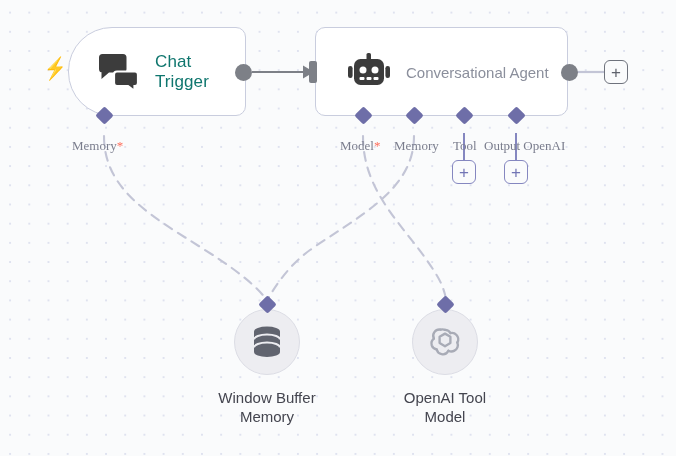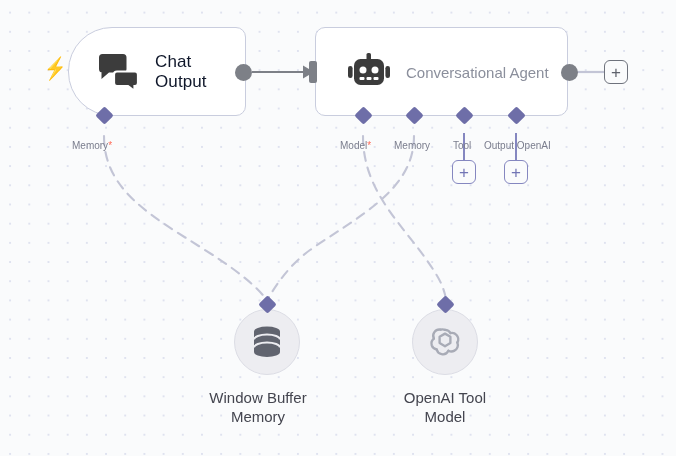--- a/index.html
+++ b/index.html
@@ -55,21 +55,21 @@
   }
   .node-text {
     margin-left: 14px;
     display: flex;
     flex-direction: column;
     justify-content: center;
   }
   .node-title {
     font-size: 17px;
     line-height: 20px;
-    color: #0f172a;
+    color: #0f766e;
     letter-spacing: .1px;
   }
   .node-title.wrap { max-width: 84px; }
   .node-sub {
     font-size: 15px;
     line-height: 17px;
     color: #8b8f9c;
     margin-top: 1px;
     white-space: nowrap;
   }
@@ -111,24 +111,25 @@
     background: #7d8087;
   }
   .in-bar {
     position: absolute;
     width: 8px; height: 22px;
     border-radius: 2px;
     background: #7d8087;
   }
   .port-label {
     position: absolute;
-    font-size: 10px;
+    font-size: 13px;
     line-height: 14px;
     color: #7a7d8d;
     white-space: nowrap;
+    font-family: Liberation Serif, serif;
   }
   .req { color: #ff6d5a; }
 
   
   .plus {
     position: absolute;
     width: 24px; height: 24px;
     border-radius: 6px;
     box-sizing: border-box;
     display: flex;
@@ -179,21 +180,21 @@
     <div class="node-icon">
       <svg width="44" height="36" viewBox="0 0 44 36" fill="#3c3c3c">
         <path d="M3 3.5 A3.5 3.5 0 0 1 6.5 0 H27 A3.5 3.5 0 0 1 30.5 3.5 V15
                  A3.5 3.5 0 0 1 27 18.5 H13 L5.5 25 V18.5 H6.5 A3.5 3.5 0 0 1 3 15 Z"></path>
         <path d="M18 20.5 A3 3 0 0 1 21 17.5 H39 A3 3 0 0 1 42 20.5 V29
                  A3 3 0 0 1 39 32 H38.5 V37 L32 32 H21 A3 3 0 0 1 18 29 Z" fill="#3c3c3c" stroke="#ffffff" stroke-width="2.2"></path>
       </svg>
     </div>
     <div class="node-text">
       <div class="node-title wrap">Chat</div>
-      <div class="node-title wrap">Output</div>
+      <div class="node-title wrap">Trigger</div>
     </div>
   </div>
 
   <div class="out-dot" style="left:235px; top:63.5px;"></div>
 
   <div class="diamond" style="left:97.5px; top:109px;"></div>
   <div class="port-label" style="left:72px; top:139px;">
     <span>Memory</span><span class="req">*</span>
   </div>
 
@@ -241,21 +242,21 @@
     <svg width="30" height="32" viewBox="0 0 30 32">
       <ellipse cx="15" cy="5.5" rx="13" ry="5" fill="#61646f"></ellipse>
       <path d="M2 5.5 V13.5 A13 5 0 0 0 28 13.5 V5.5" fill="#61646f"></path>
       <ellipse cx="15" cy="13.5" rx="13" ry="5" fill="#61646f" stroke="#ededf1" stroke-width="2"></ellipse>
       <path d="M2 13.5 V21.5 A13 5 0 0 0 28 21.5 V13.5" fill="#61646f"></path>
       <ellipse cx="15" cy="21.5" rx="13" ry="5" fill="#61646f" stroke="#ededf1" stroke-width="2"></ellipse>
       <path d="M2 21.5 V26 A13 5 0 0 0 28 26 V21.5" fill="#61646f"></path>
     </svg>
   </div>
   <div class="diamond" style="left:260.5px; top:298px;"></div>
-  <div class="subnode-label" style="left:178px; top:388px;">
+  <div class="subnode-label" style="left:187px; top:388px;">
     <div>Window Buffer</div>
     <div>Memory</div>
   </div>
 
   <div class="subnode" style="left:412px; top:309px;">
     <svg width="36" height="36" viewBox="0 0 40 40">
       <g fill="none" stroke="#a8abb6" stroke-width="2.6" stroke-linecap="round" stroke-linejoin="round">
         <path d="M20 6.5 a7 7 0 0 1 6.2 3.6"></path>
         <path d="M26.2 10.1 a7 7 0 0 1 6.6 2.1 a7 7 0 0 1 .9 8.3"></path>
         <path d="M33.7 20.5 a7 7 0 0 1 -3.2 9.1 a7 7 0 0 1 -6.7 .1"></path>

